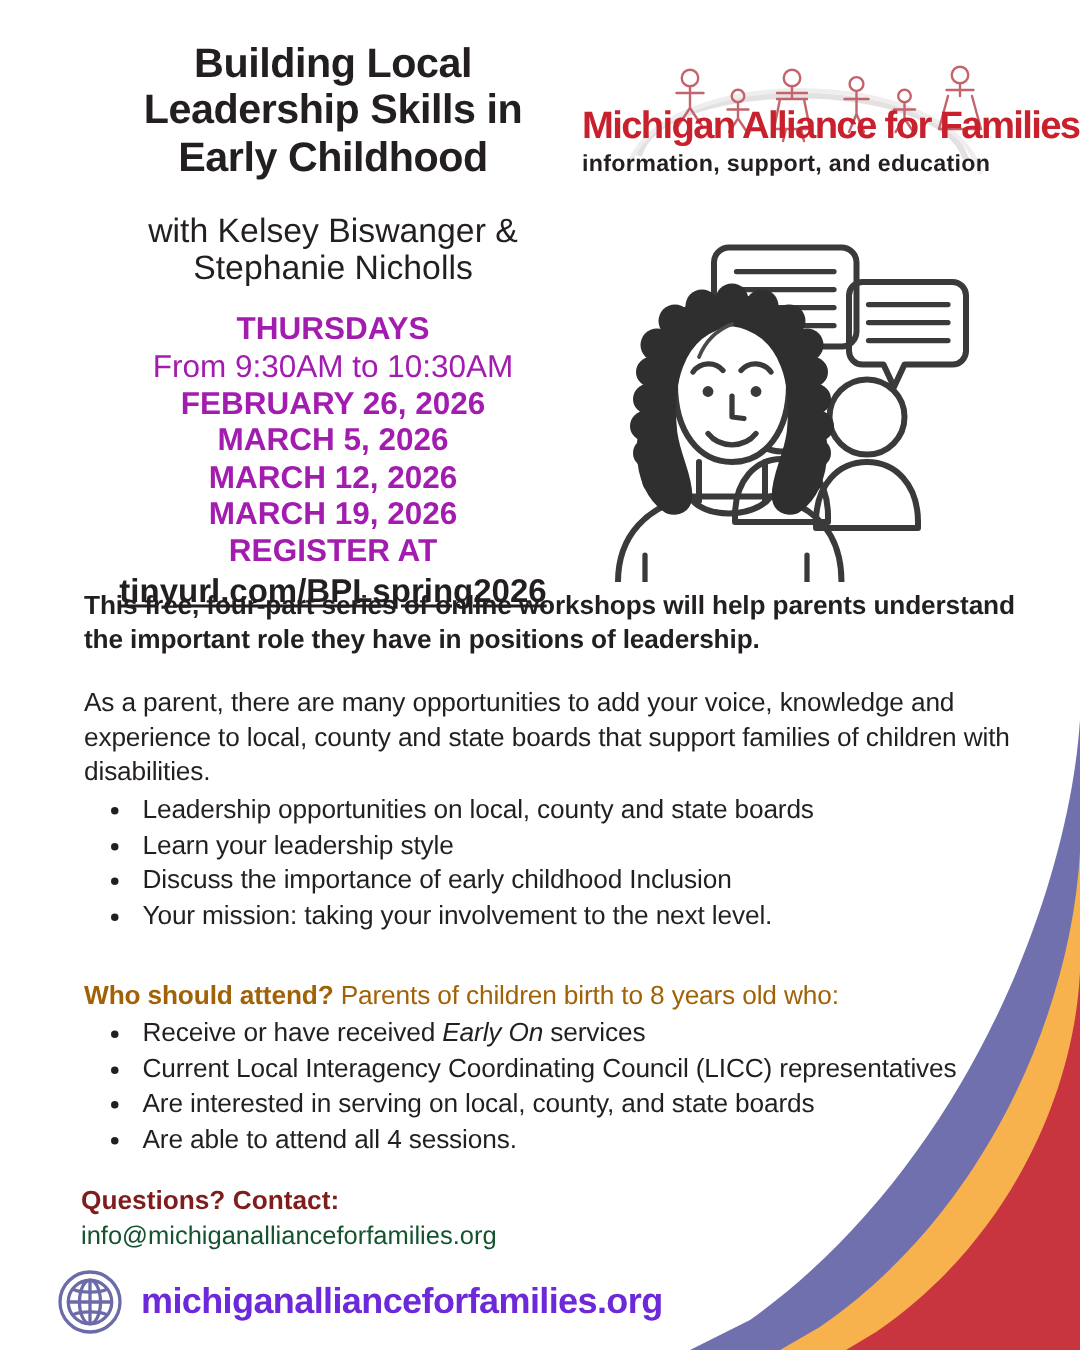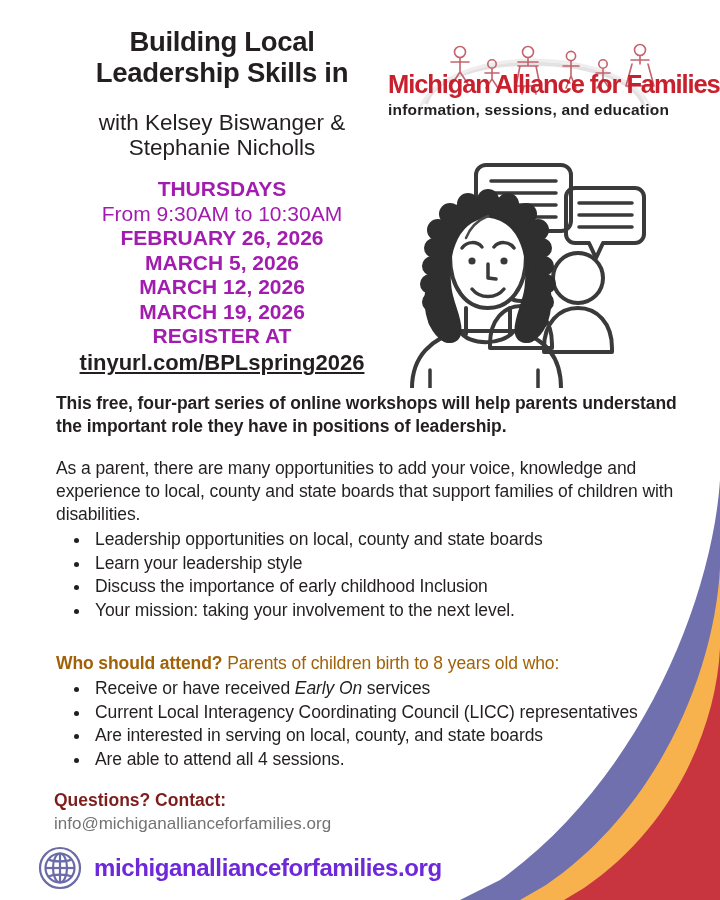--- a/index.html
+++ b/index.html
@@ -158,21 +158,21 @@
   }
   .q-label {
     font-size: 17.5px;
     font-weight: bold;
     margin: 0;
     color: #7f1d1d;
   }
   .q-email {
     font-size: 17px;
     margin: 3px 0 0 0;
-    color: #737373;
+    color: #14532d;
   }
   .site-row {
     display: flex;
     align-items: center;
     margin-top: 11px;
     margin-left: -17px;
   }
   .site-url {
     font-size: 24px;
     font-weight: bold;
@@ -210,28 +210,29 @@
 
           <circle cx="215" cy="36" r="4.2"></circle>
           <path d="M215 41 L215 51 M208 45 L222 45 M215 51 L209 60 M215 51 L221 60"></path>
 
           <circle cx="252" cy="22" r="5.5"></circle>
           <path d="M252 28 L252 36 M243 32 L261 32 M244 36 L238 58 M260 36 L266 58 M238 58 L266 58"></path>
         </g>
       </svg>
       <div style="position:absolute; left:0; top:44px; width:300px;">
         <div style="font-size:25.5px; font-weight:bold; color:#C8202C; letter-spacing:-1.1px; line-height:1; white-space:nowrap;">Michigan Alliance for Families</div>
-        <div style="font-size:15.5px; font-weight:bold; color:#231f20; letter-spacing:0.2px; line-height:1.1; margin-top:3px; white-space:nowrap;">information, sessions, and education</div>
+        <div style="font-size:15.5px; font-weight:bold; color:#231f20; letter-spacing:0.2px; line-height:1.1; margin-top:3px; white-space:nowrap;">information, support, and education</div>
       </div>
     </div>
 
     <div class="hero-left">
       <h1 class="flyer-title">
         <span>Building Local</span><br>
         <span>Leadership Skills in</span><br>
+        <span>Early Childhood</span>
       </h1>
 
       <p class="presenters">
         <span>with Kelsey Biswanger &amp;</span><br>
         <span>Stephanie Nicholls</span>
       </p>
 
       <div class="schedule">
         <div class="sched-line bold">THURSDAYS</div>
         <div class="sched-line">From 9:30AM to 10:30AM</div>

